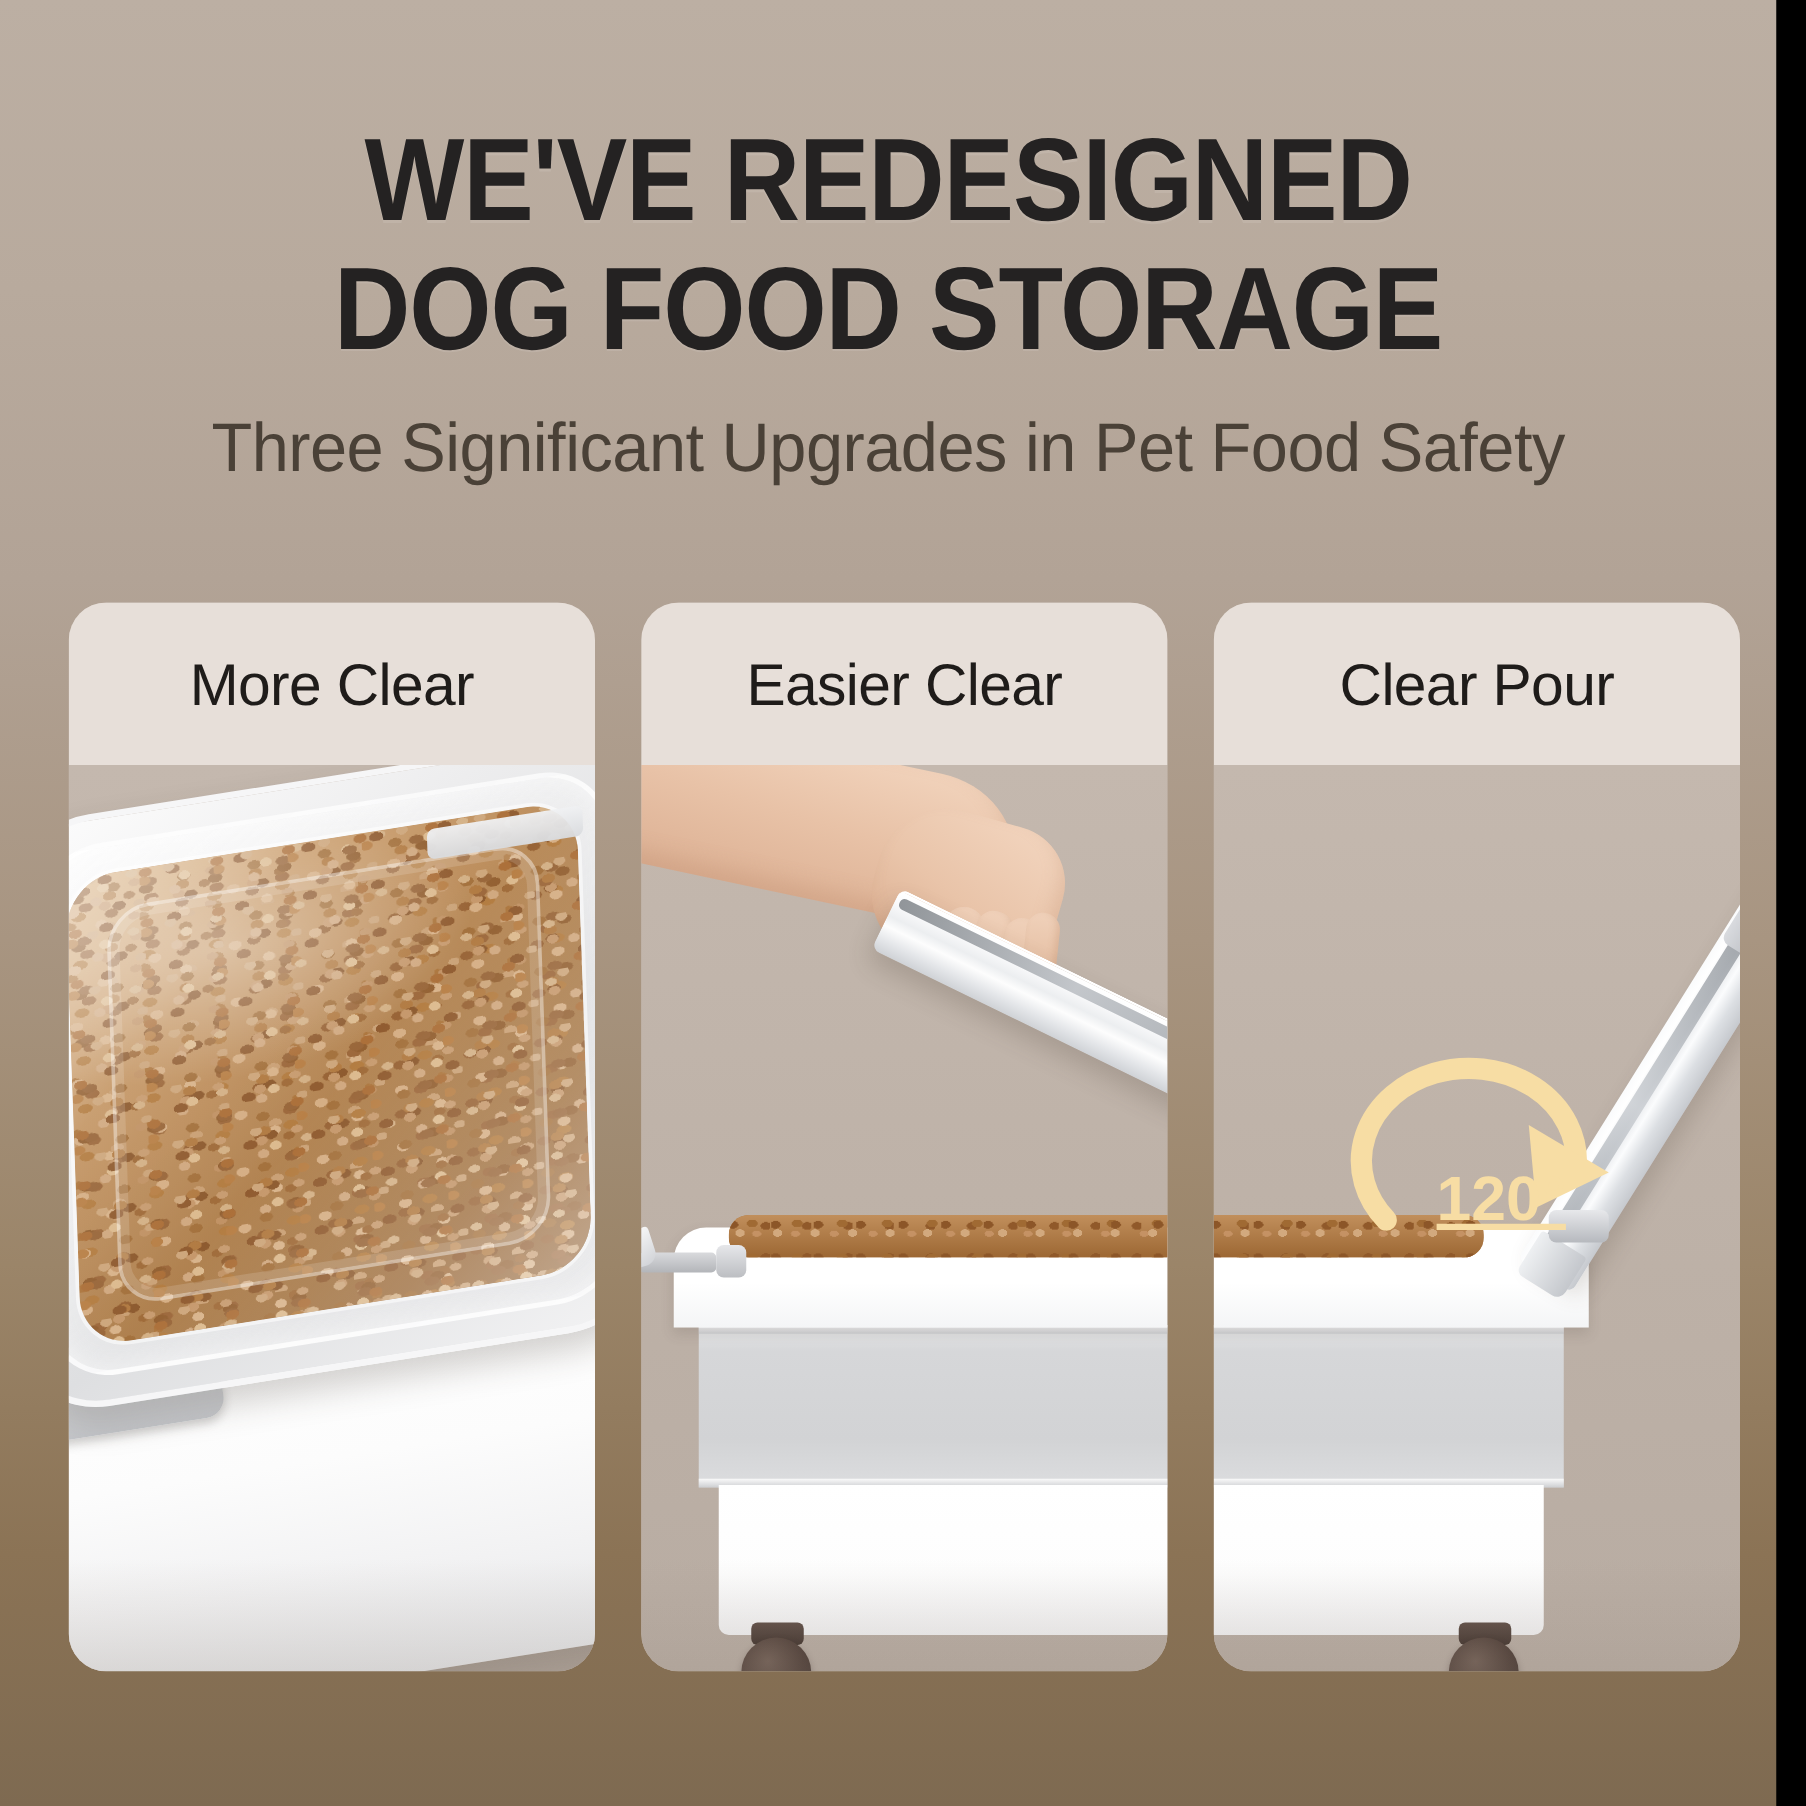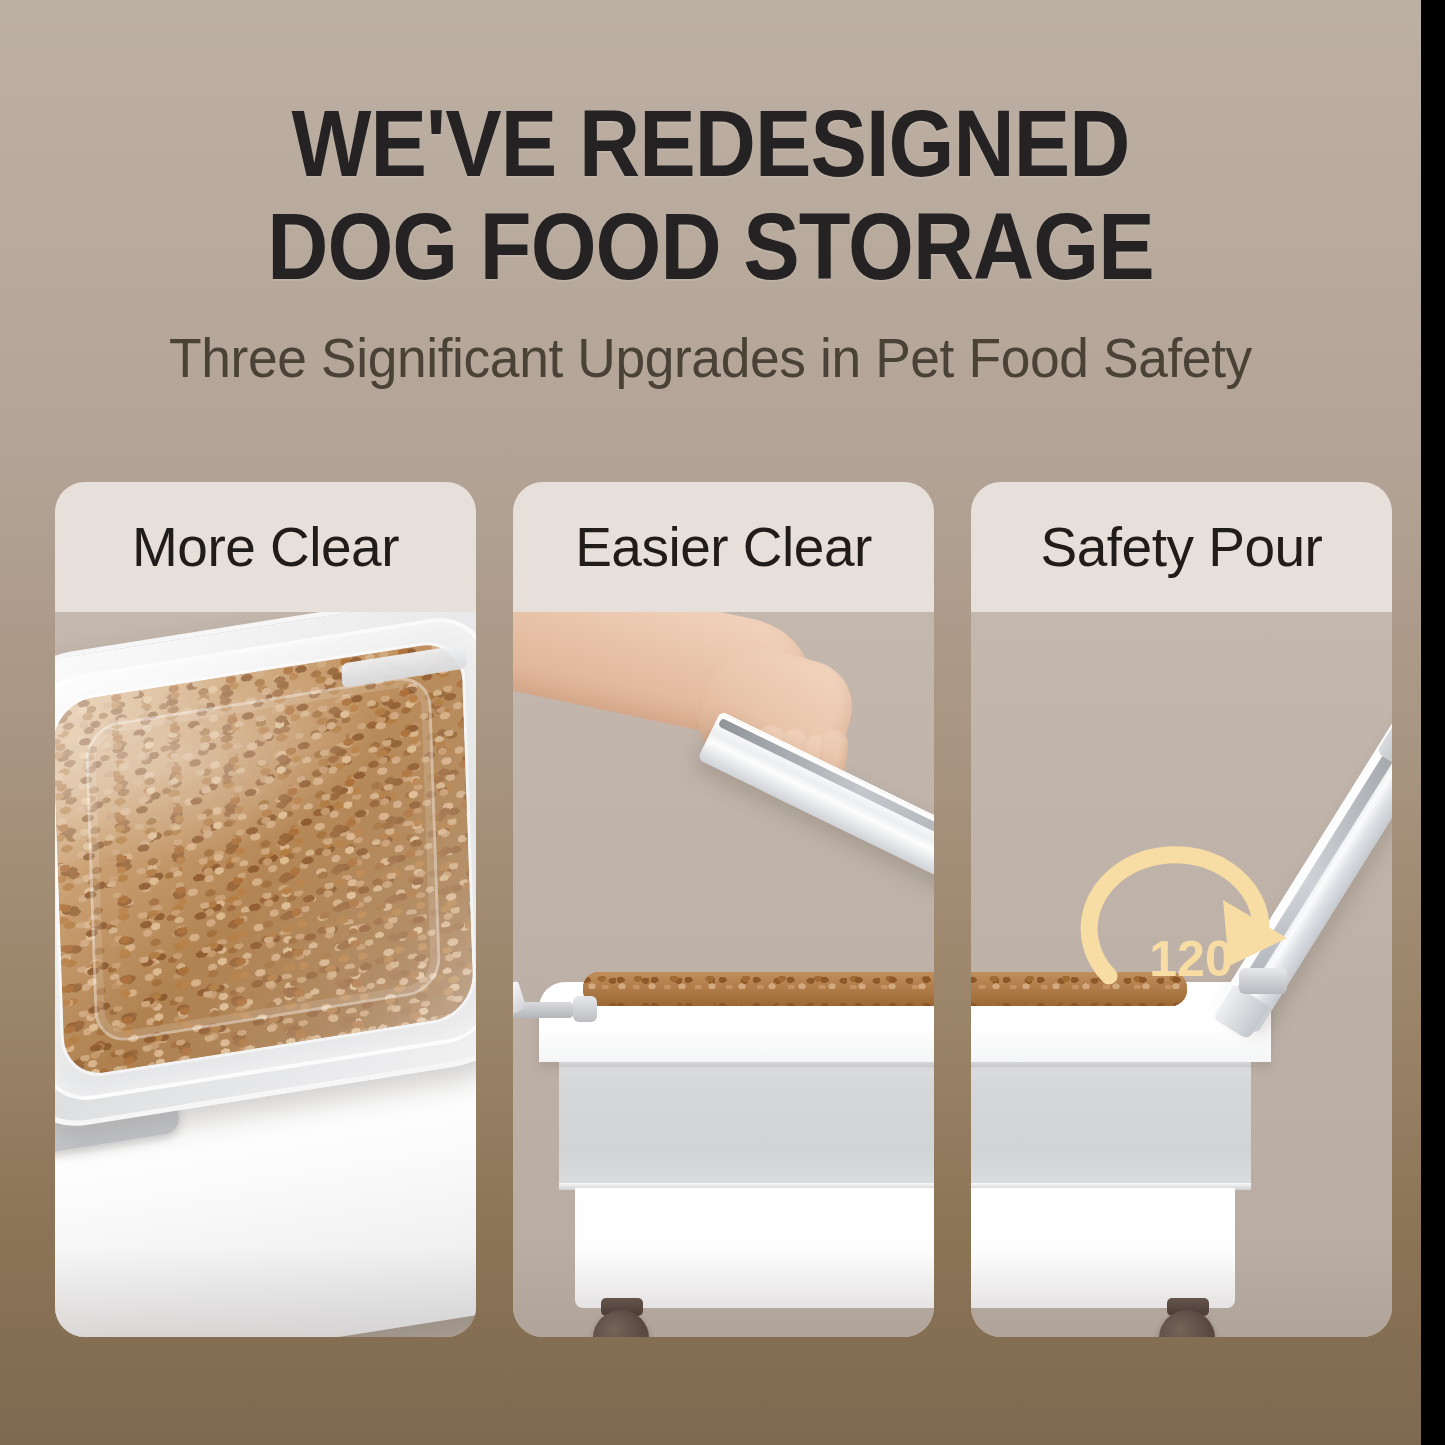--- a/index.html
+++ b/index.html
@@ -77,21 +77,21 @@
     position: relative;
     height: 130px;
     background: #e7dfd9;
     display: flex;
     align-items: center;
     justify-content: center;
     z-index: 6;
   }
   .panel-head-label {
     color: #1f1c1a;
-    font-size: 55px;
+    font-size: 47px;
     font-weight: 400;
     letter-spacing: -0.5px;
     white-space: nowrap;
   }
   .panel-body {
     position: absolute;
     left: 0; right: 0;
     top: 130px;
     bottom: 0;
     overflow: hidden;
@@ -431,20 +431,21 @@
   .badge120 svg { display: block; width: 100%; height: 100%; overflow: visible; }
   .badge120-text {
     position: absolute;
     left: 0; right: 0;
     top: 76px;
     text-align: center;
     font-size: 50px;
     font-weight: 700;
     color: #f7dda4;
     letter-spacing: 0px;
+    text-decoration: underline;
   }
 
   .panel-shadow-bottom {
     position: absolute;
     left: 0; right: 0; bottom: 0;
     height: 90px;
     background: linear-gradient(180deg, rgba(150,138,128,0) 0%, rgba(150,138,128,0.22) 100%);
     pointer-events: none;
     z-index: 8;
   }
@@ -527,21 +528,21 @@
             <div class="latch-knob"></div>
           </div>
 
         </div>
         <div class="panel-shadow-bottom"></div>
       </div>
     </div>
 
     <div class="panel">
       <div class="panel-head">
-        <span class="panel-head-label">Safety Pour</span>
+        <span class="panel-head-label">Clear Pour</span>
       </div>
       <div class="panel-body">
         <div class="p2-wrap">
 
           <div class="bin" style="left:-120px; top:356px; width:420px; height:380px;">
             <div class="bin-kibble" style="left:16px; top:4px; width:320px;">
               <div class="kib-strip"></div>
             </div>
             <div class="bin-rim" style="left:0; top:14px; width:420px; height:80px; border-radius:10px 26px 0 0;"></div>
             <div class="bin-mid" style="left:0; top:92px; width:400px; height:130px;"></div>

